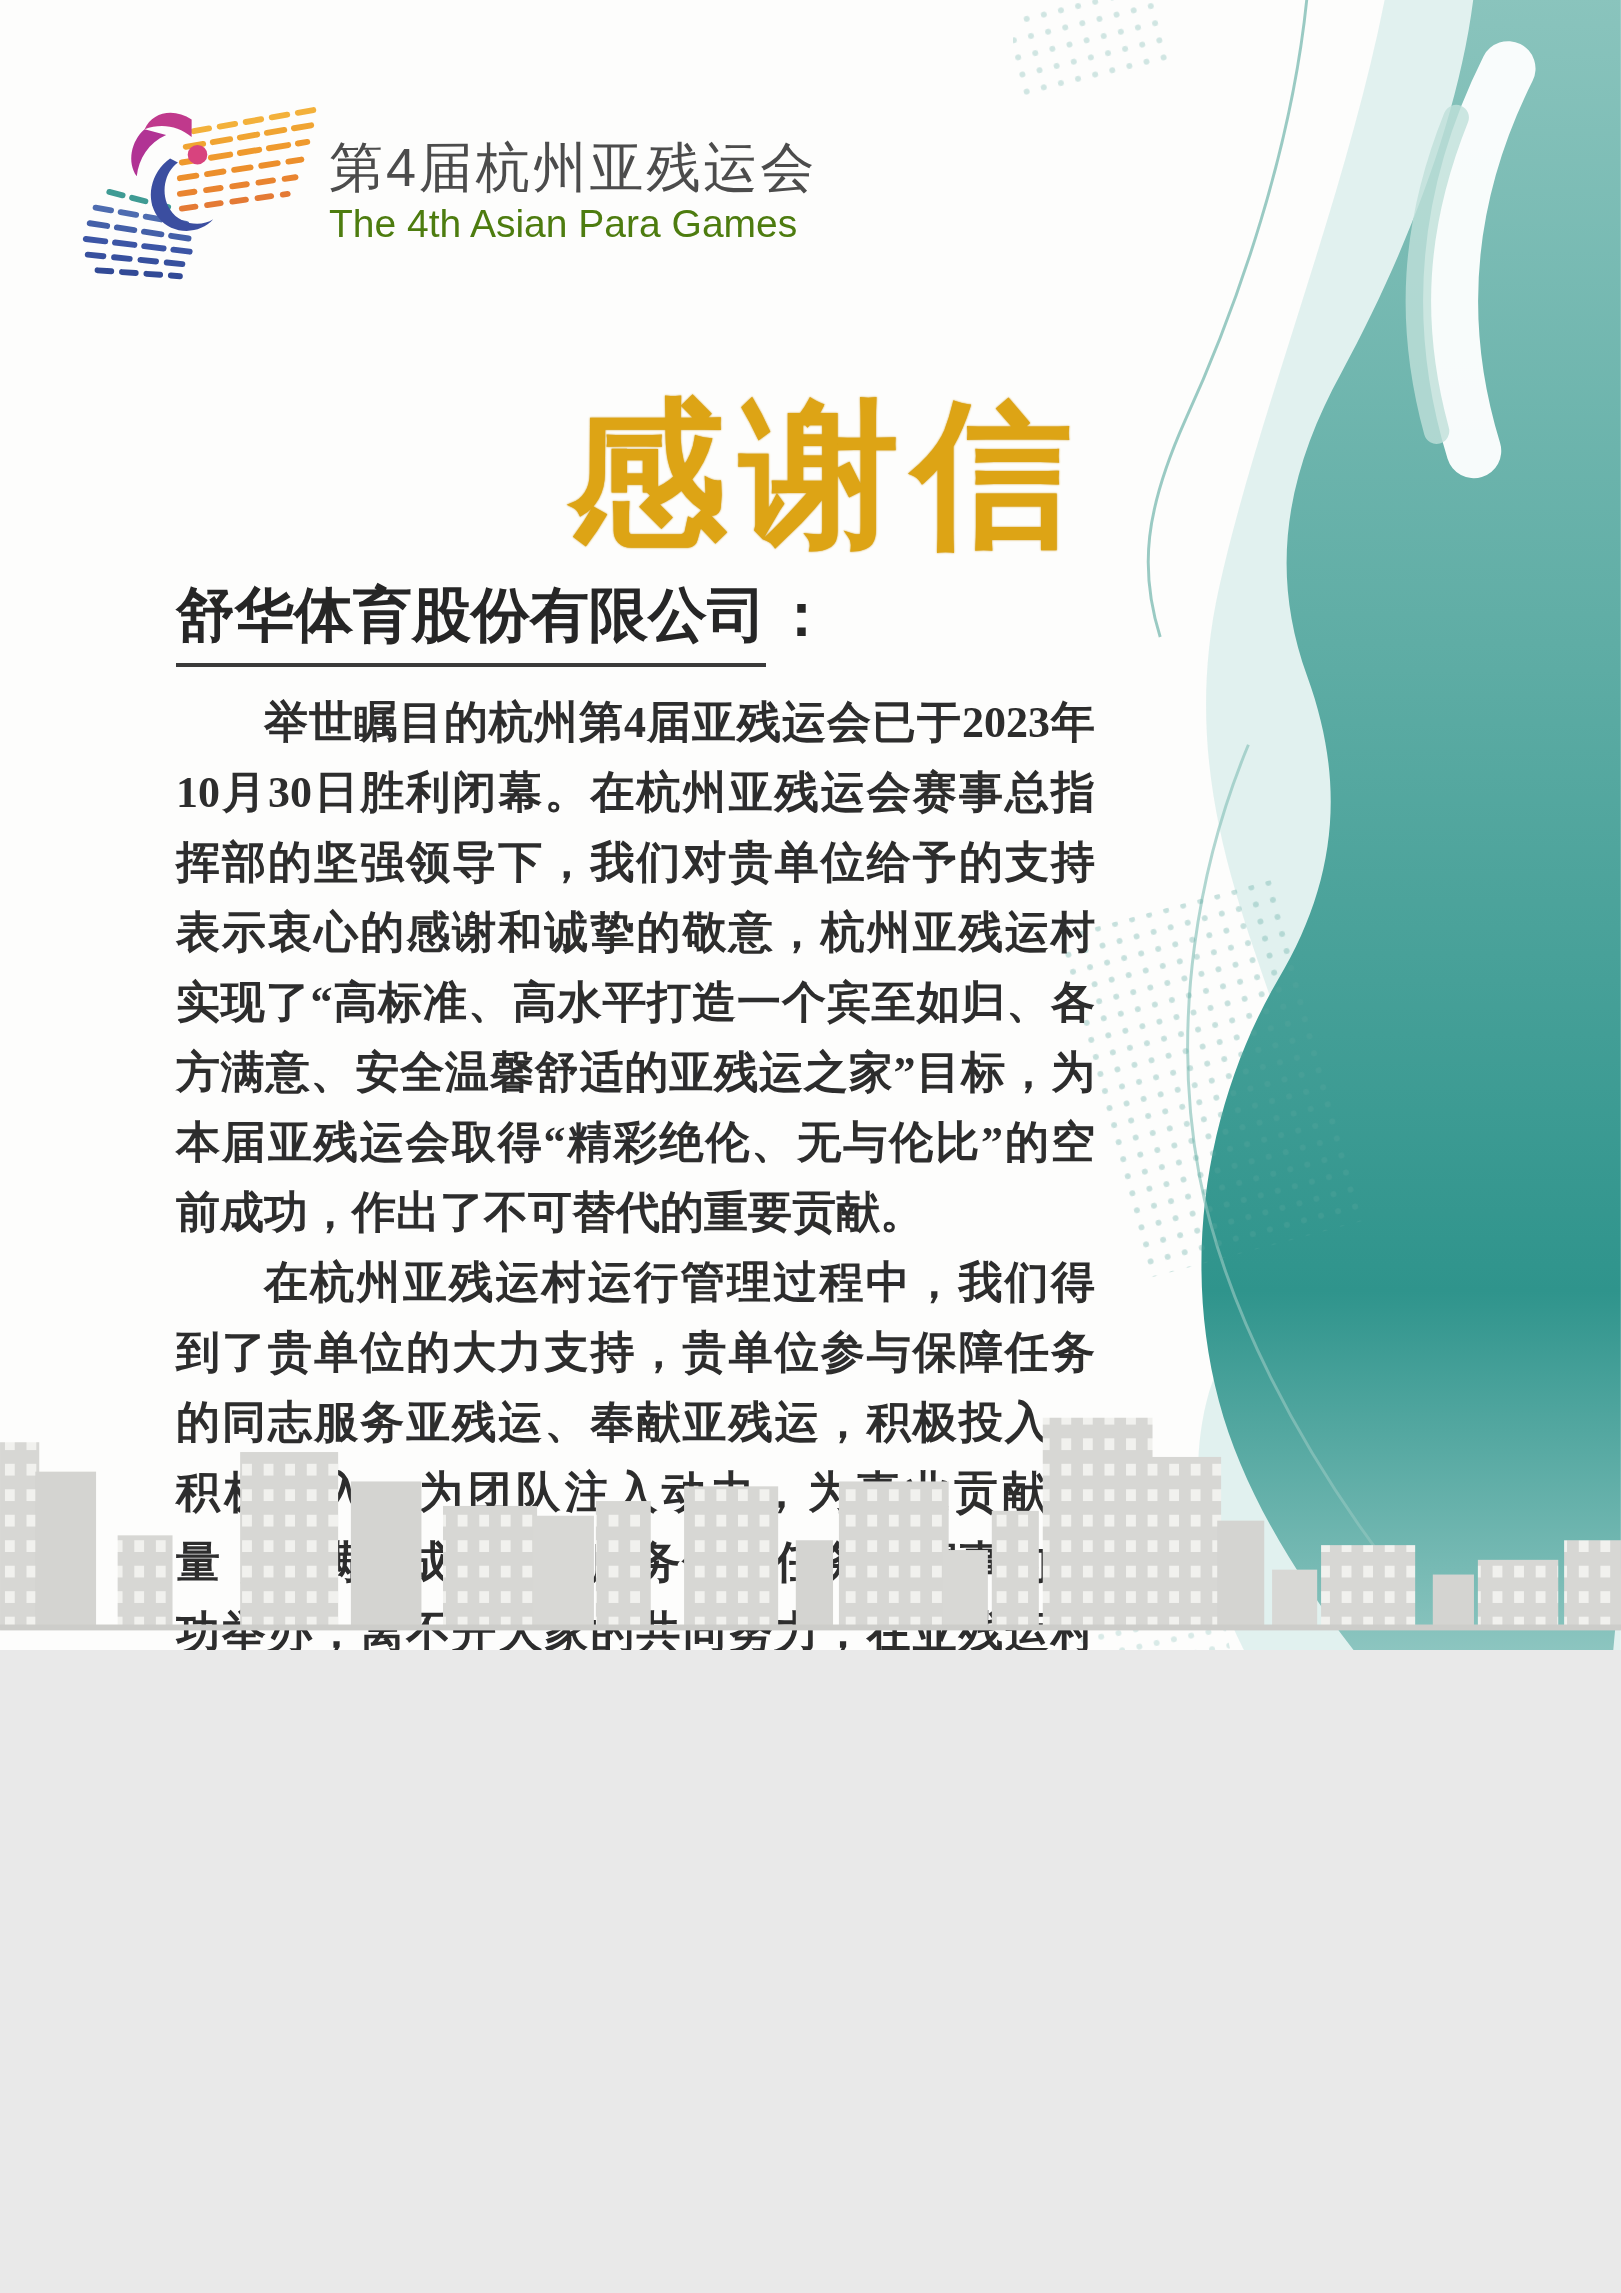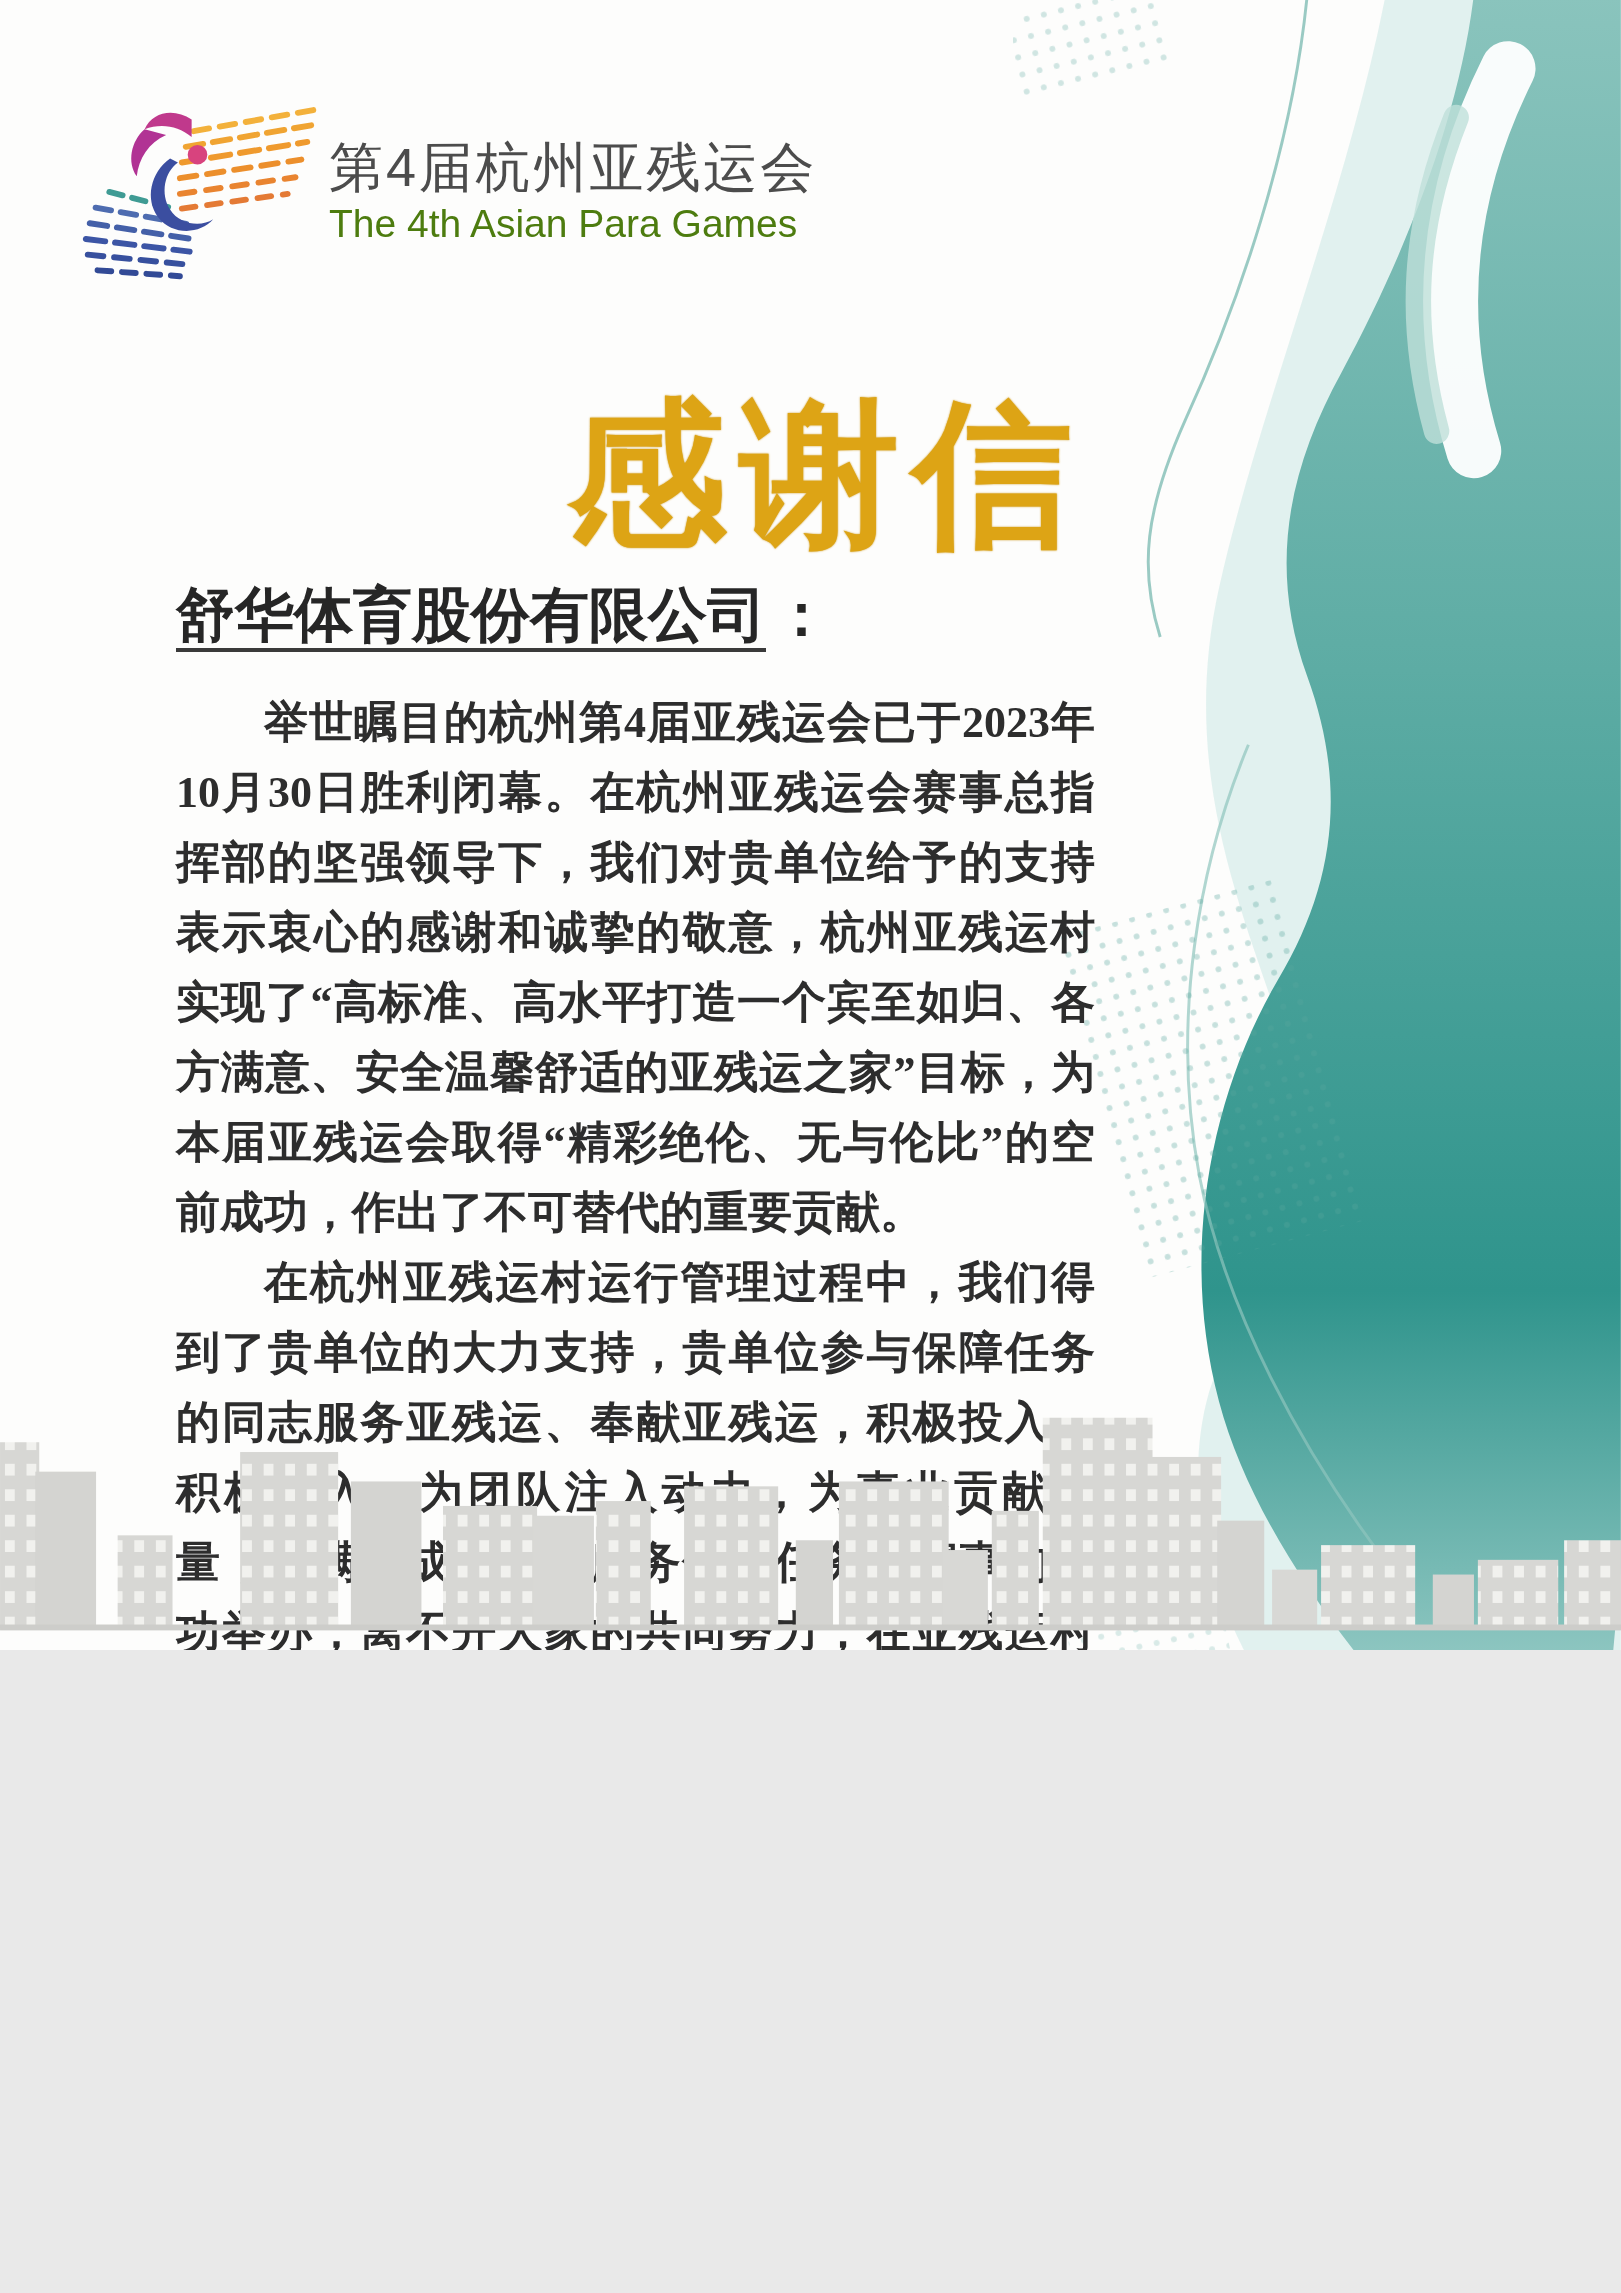--- a/index.html
+++ b/index.html
@@ -19,21 +19,21 @@
   
   .letter-title{
     position:absolute;left:0;top:353px;width:1621px;
     margin:16px;text-align:center;
     font-size:159px;font-weight:bold;letter-spacing:13.7px;
     color:#dda415;
     text-shadow:0 0 2px #c9920e;
   }
   
   .salutation{position:absolute;left:176px;top:576px;font-size:59px;font-weight:bold;color:#262626;}
-  .salutation .name{border-bottom:4.9px solid #3a3a3a;padding-bottom:0;}
+  .salutation .name{border-bottom:4.9px solid #3a3a3a;padding-bottom:15px;}
   .salutation .colon{margin-left:5.9px;}
   .letter-body{position:absolute;left:176px;top:688px;width:919px;color:#2d2d2d;}
   .letter-body p{
     margin:0;
     font-size:44px;line-height:70px;font-weight:600;
     text-align:justify;text-justify:inter-ideograph;
     text-indent:2em;
   }
   
   .signature{

